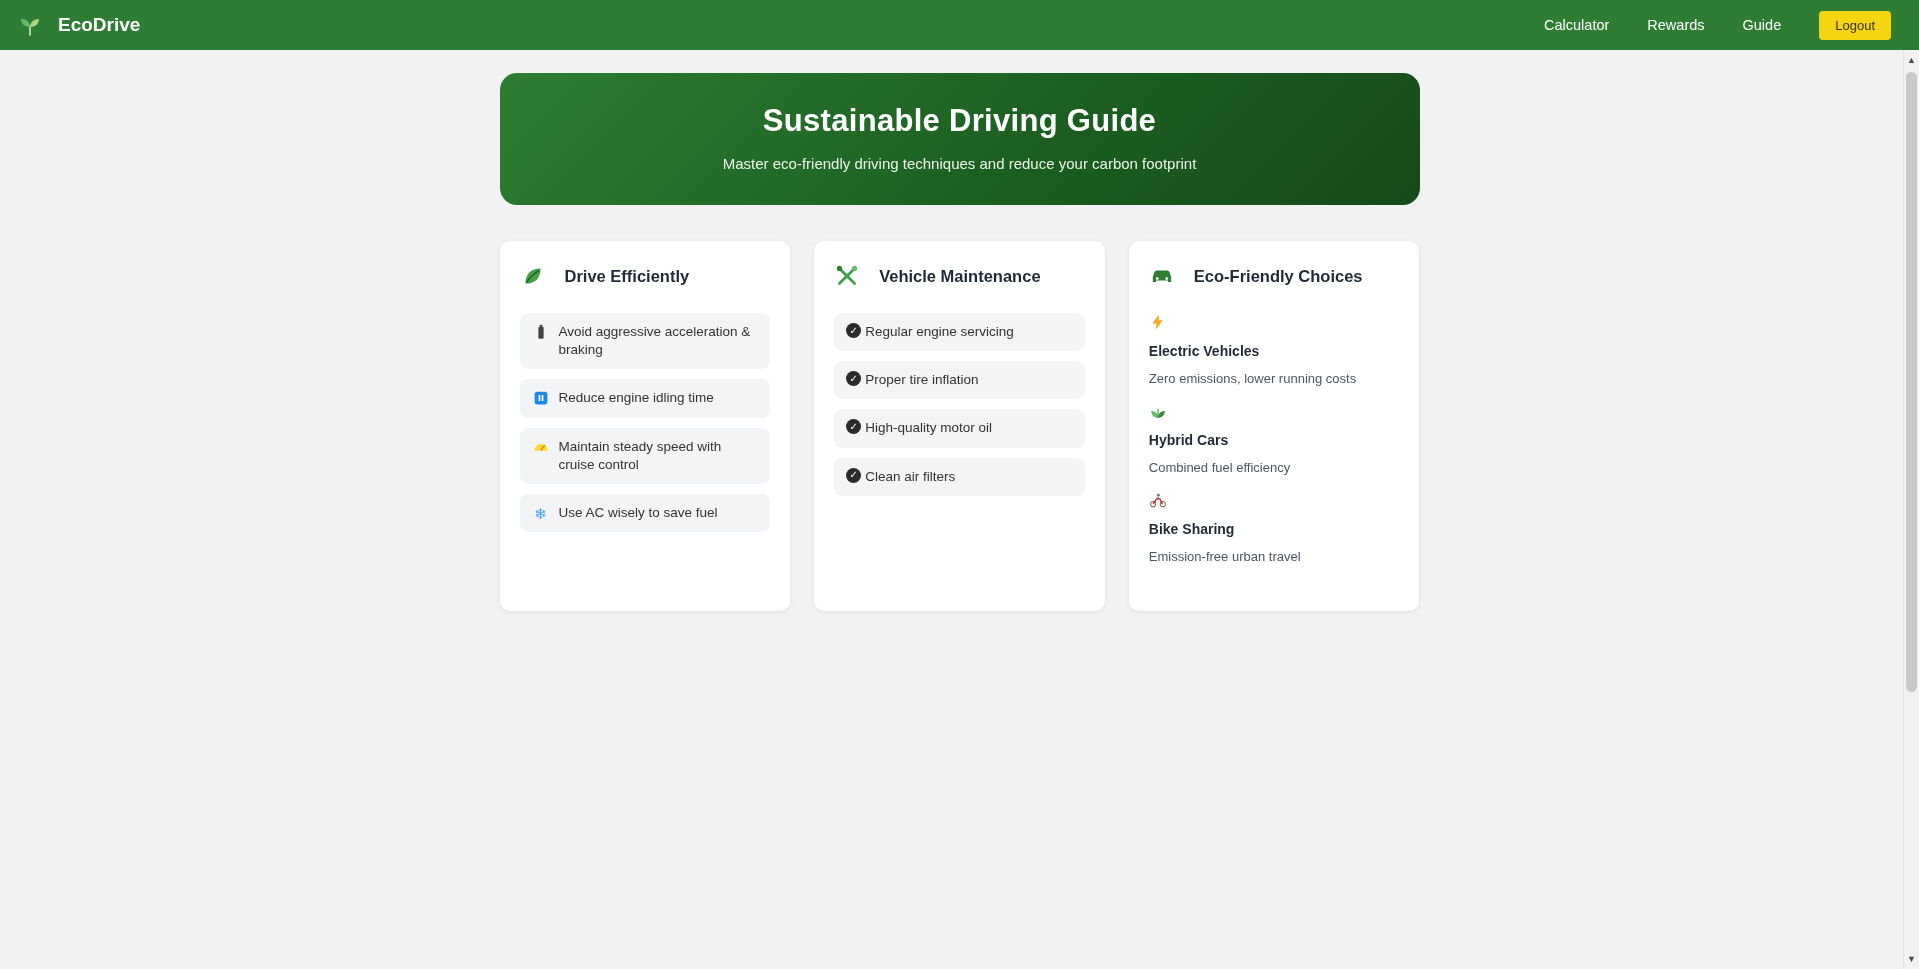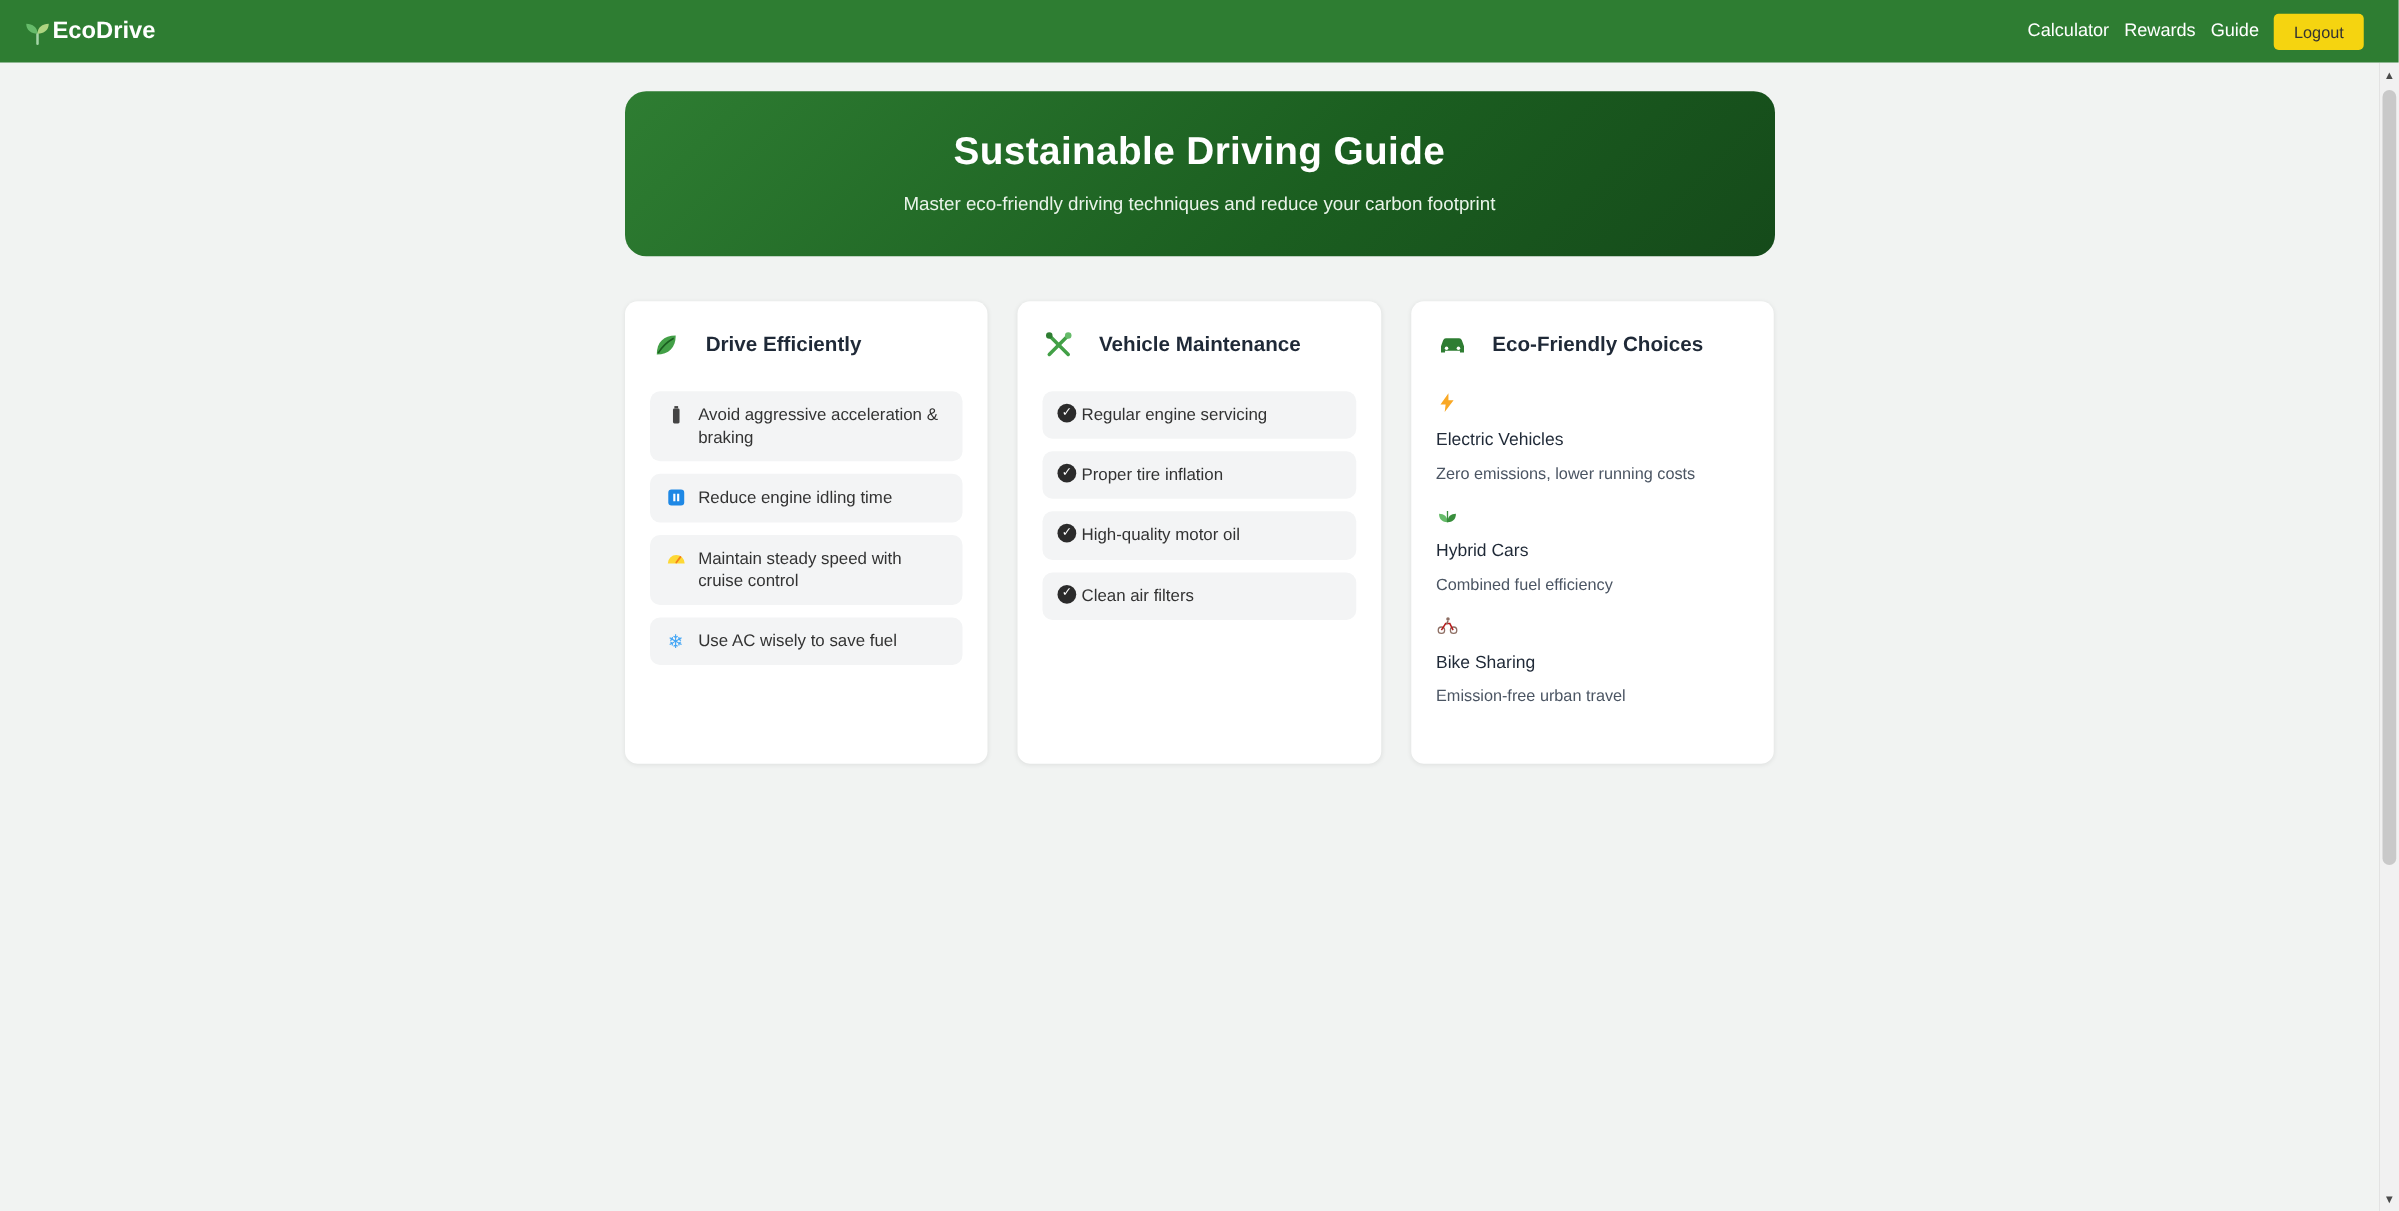--- a/index.html
+++ b/index.html
@@ -13,24 +13,24 @@
   
   .navbar {
     height: 50px;
     background: #2e7d32;
     display: flex;
     align-items: center;
     justify-content: space-between;
     padding: 0 16px 0 18px;
     color: #ffffff;
   }
-  .brand { display: flex; align-items: center; gap: 0; }
+  .brand { display: flex; align-items: center; gap: 16px; }
   .brand-icon svg { width: 24px; height: 24px; display: block; }
   .brand-name { font-size: 19px; font-weight: bold; color: #ffffff; }
-  .nav-right { display: flex; align-items: center; gap: 12px; padding-right: 12px; }
+  .nav-right { display: flex; align-items: center; gap: 38px; padding-right: 12px; }
   .nav-link { color: #ffffff; font-size: 14.5px; cursor: pointer; text-decoration: none; }
   .logout-btn {
     background: #f5d410;
     color: #333333;
     border: none;
     font-size: 13px;
     padding: 7px 16px;
     border-radius: 4px;
     cursor: pointer;
     font-family: "Liberation Sans", sans-serif;
@@ -94,21 +94,21 @@
     font-size: 10px;
     display: inline-flex;
     align-items: center;
     justify-content: center;
     line-height: 1;
   }
   .maint-item { gap: 4px; }
 
   .eco-section { margin-bottom: 16px; }
   .eco-icon svg { width: 18px; height: 18px; display: block; }
-  .eco-heading { font-size: 14px; font-weight: normal; color: #1f2937; margin-top: 12px; }
+  .eco-heading { font-size: 14px; font-weight: bold; color: #1f2937; margin-top: 12px; }
   .eco-desc { font-size: 13px; color: #4b5563; margin-top: 12px; }
 
   
   .stats-row {
     margin-top: 36px;
     display: grid;
     grid-template-columns: 1fr 1fr 1fr;
     gap: 24px;
   }
   .stat-card {

